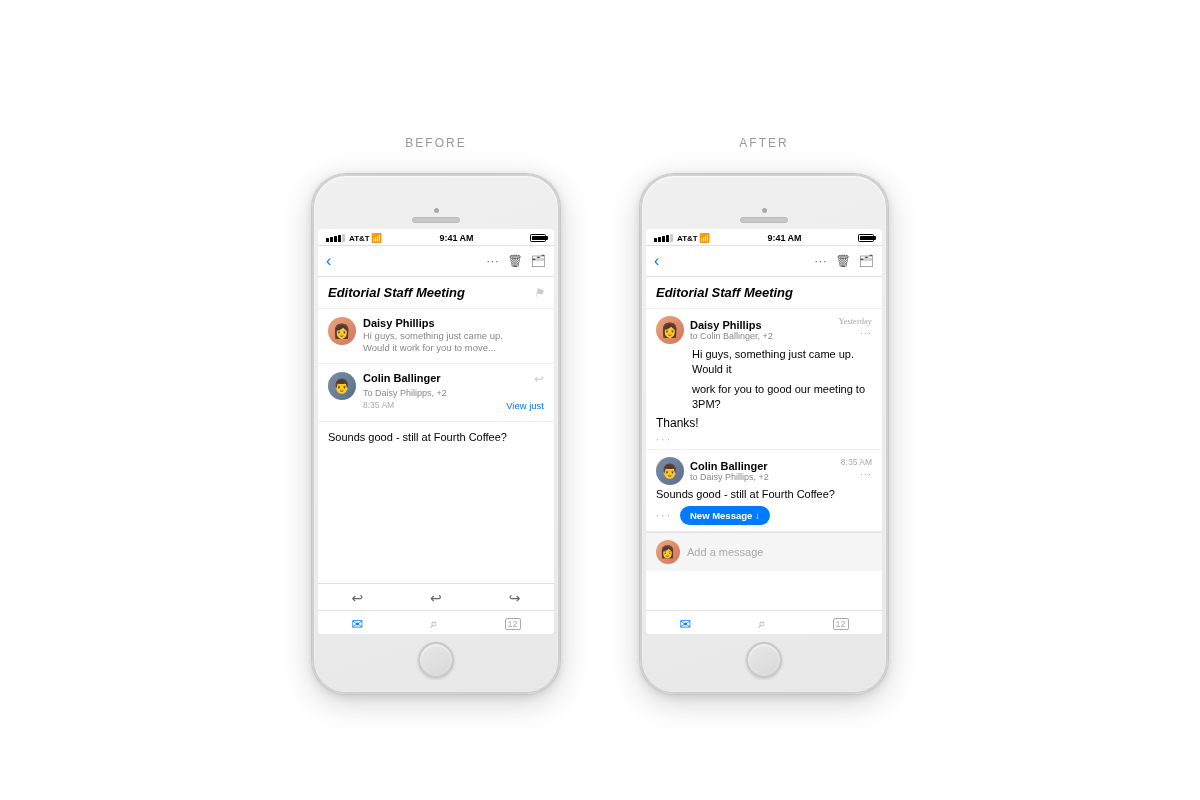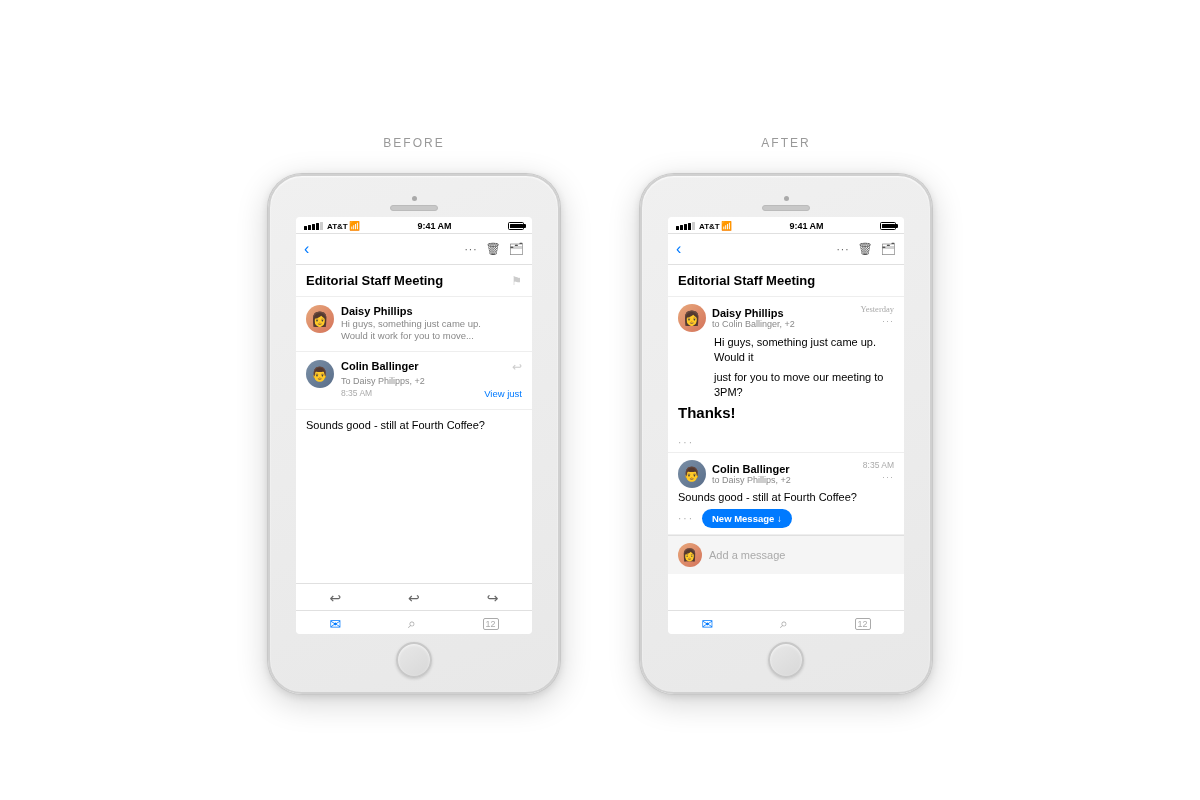--- a/index.html
+++ b/index.html
@@ -30,35 +30,35 @@
       font-size: 12px;
       letter-spacing: 2px;
       color: #999;
       font-weight: 500;
       text-transform: uppercase;
       margin-bottom: 8px;
     }
 
     
     .phone {
-      width: 292px;
+      width: 248px;
       height: 520px;
       background: linear-gradient(160deg, #f0f0f0 0%, #e8e8e8 100%);
       border-radius: 34px;
       border: 2px solid #d0d0d0;
       box-shadow:
         0 0 0 1px #c8c8c8,
         inset 0 1px 2px rgba(255,255,255,0.8),
         0 8px 32px rgba(0,0,0,0.18),
         0 2px 8px rgba(0,0,0,0.12);
       position: relative;
       display: flex;
       flex-direction: column;
       align-items: center;
-      padding: 16px 6px 14px;
+      padding: 28px 6px 14px;
     }
 
     
     .phone-top {
       width: 100%;
       display: flex;
       flex-direction: column;
       align-items: center;
       padding: 4px 0 6px;
       position: relative;
@@ -183,20 +183,21 @@
       flex-direction: column;
     }
 
     
     .subject-header {
       padding: 8px 10px 6px;
       display: flex;
       justify-content: space-between;
       align-items: center;
       border-bottom: 0.5px solid #eee;
+      font-style: italic;
     }
     .subject-title {
       font-size: 13px;
       font-weight: 700;
       color: #000;
       line-height: 1.3;
     }
     .flag-icon {
       font-size: 12px;
       color: #ccc;
@@ -529,22 +530,22 @@
                   <div style="font-size:11px;font-weight:600;color:#000;">Daisy Phillips</div>
                   <div style="font-size:9px;color:#888;">to Colin Ballinger, +2</div>
                 </div>
               </div>
               <div style="display:flex; flex-direction:column; align-items:flex-end; gap:2px;">
                 <span style="font-size:8.5px;color:#aaa;font-family:Liberation Serif, serif;">Yesterday</span>
                 <span style="font-size:9px;color:#aaa;letter-spacing:1px;">···</span>
               </div>
             </div>
             <div class="daisy-body-expanded">Hi guys, something just came up. Would it</div>
-            <div class="daisy-body-expanded">just for you to move our meeting to 3PM?</div>
-            <div style="font-size:15px;color:#000;margin-bottom:16px;font-weight:bold;">Thanks!</div>
+            <div class="daisy-body-expanded">work for you to good our meeting to 3PM?</div>
+            <div style="font-size:12px;color:#000;margin-bottom:4px;">Thanks!</div>
             <div style="font-size:10px;color:#aaa;letter-spacing:2px;">···</div>
           </div>
 
           <div style="padding: 7px 10px 6px; border-bottom: 0.5px solid #eee;">
             <div style="display:flex; justify-content:space-between; align-items:flex-start; margin-bottom:3px;">
               <div style="display:flex; gap:6px; align-items:center;">
                 <div class="avatar avatar-colin">
                   <span style="font-size:14px;">👨</span>
                 </div>
                 <div>

